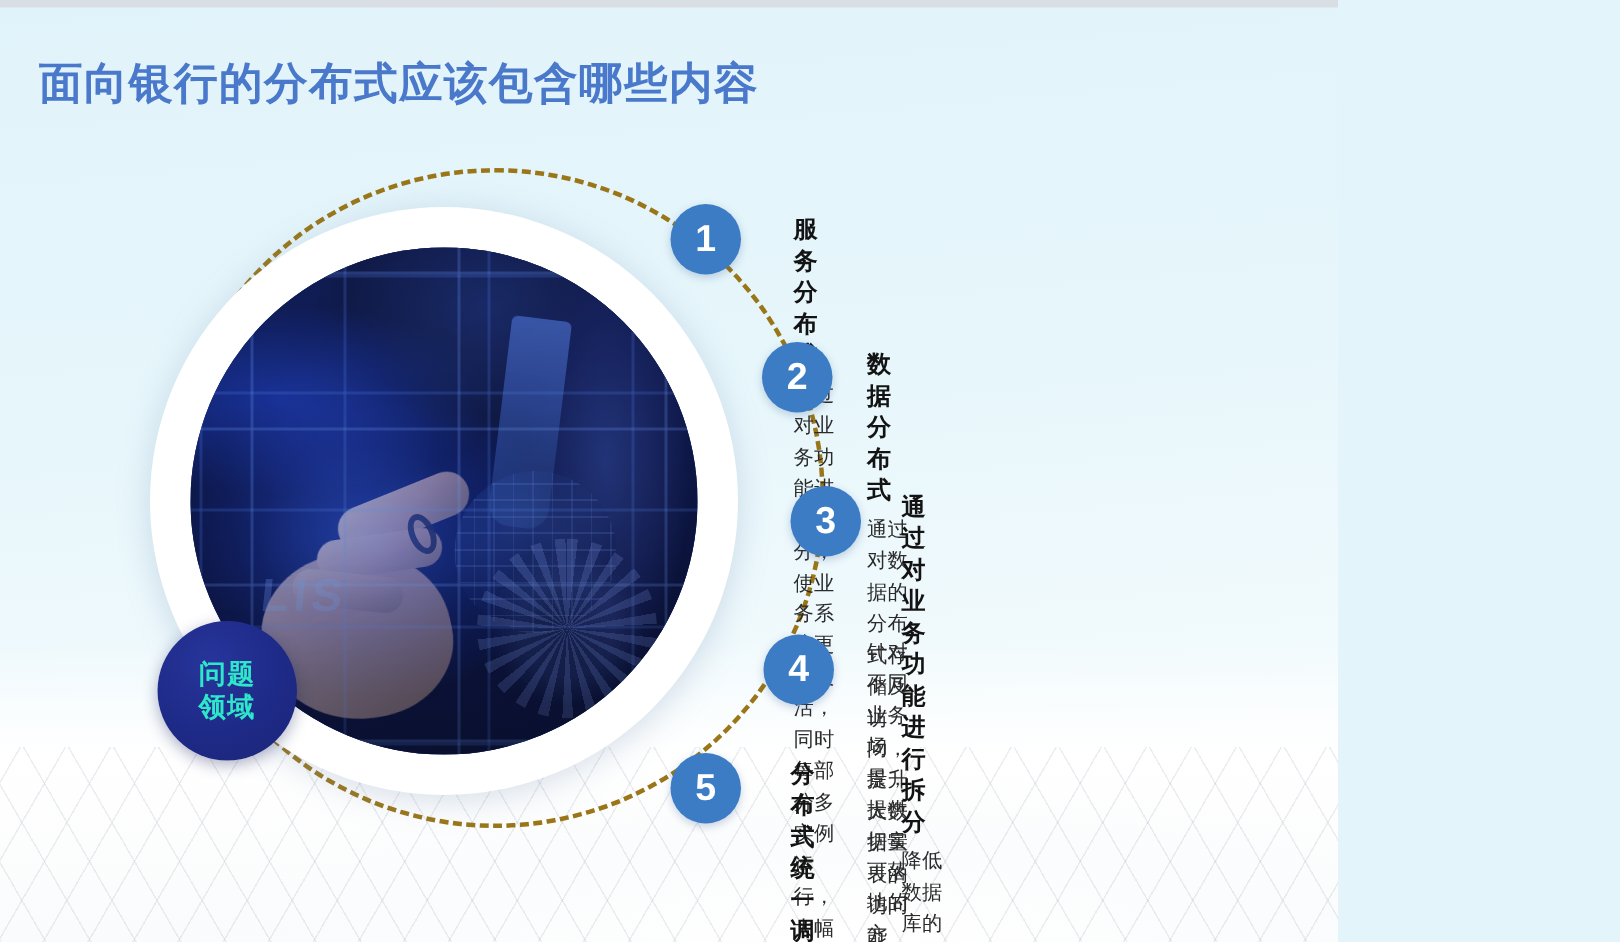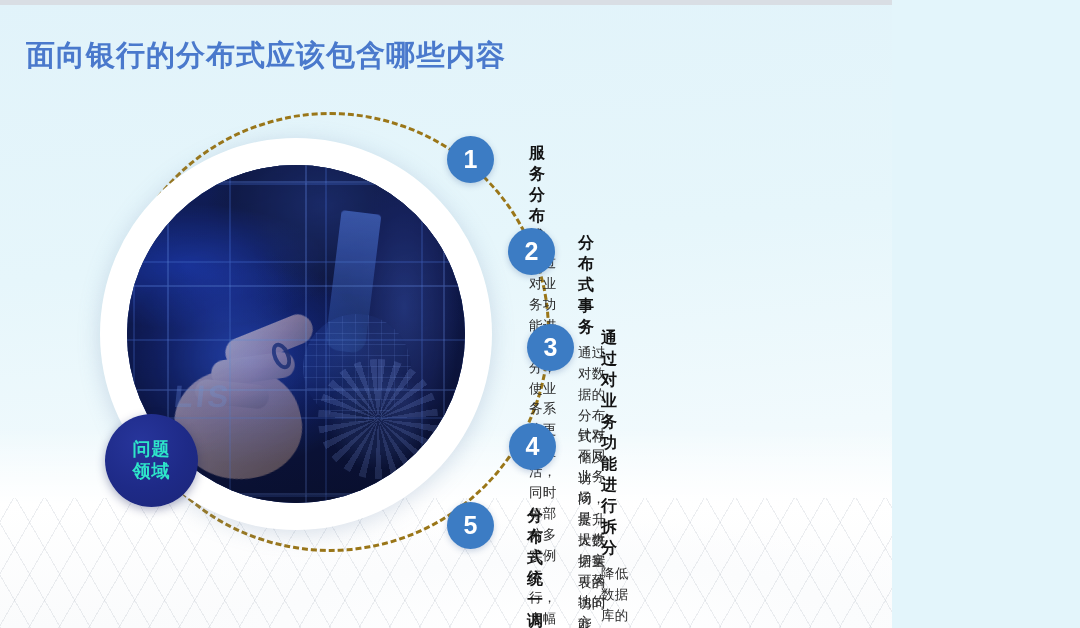--- a/index.html
+++ b/index.html
@@ -274,21 +274,21 @@
     <div class="txt">
       <div class="h">服务分布式</div>
       <div class="p">通过对业务功能进行拆分，使业务系统更加灵活，同时每部
 分多实例运行，大幅提升系统的可用性及处理能力。</div>
     </div>
   </div>
 
   <div class="item" id="item2">
     <div class="num">2</div>
     <div class="txt">
-      <div class="h">分布式事务</div>
+      <div class="h">数据分布式</div>
       <div class="p">通过对数据的分布式存储及访问，提升大数据量表的访问能力，
 增加数据库整体运行资源。</div>
     </div>
   </div>
 
   <div class="item" id="item3">
     <div class="num">3</div>
     <div class="txt">
       <div class="h">通过对业务功能进行拆分</div>
       <div class="p">降低数据库的访问次数，提升单个服务的响应速度，间接提

